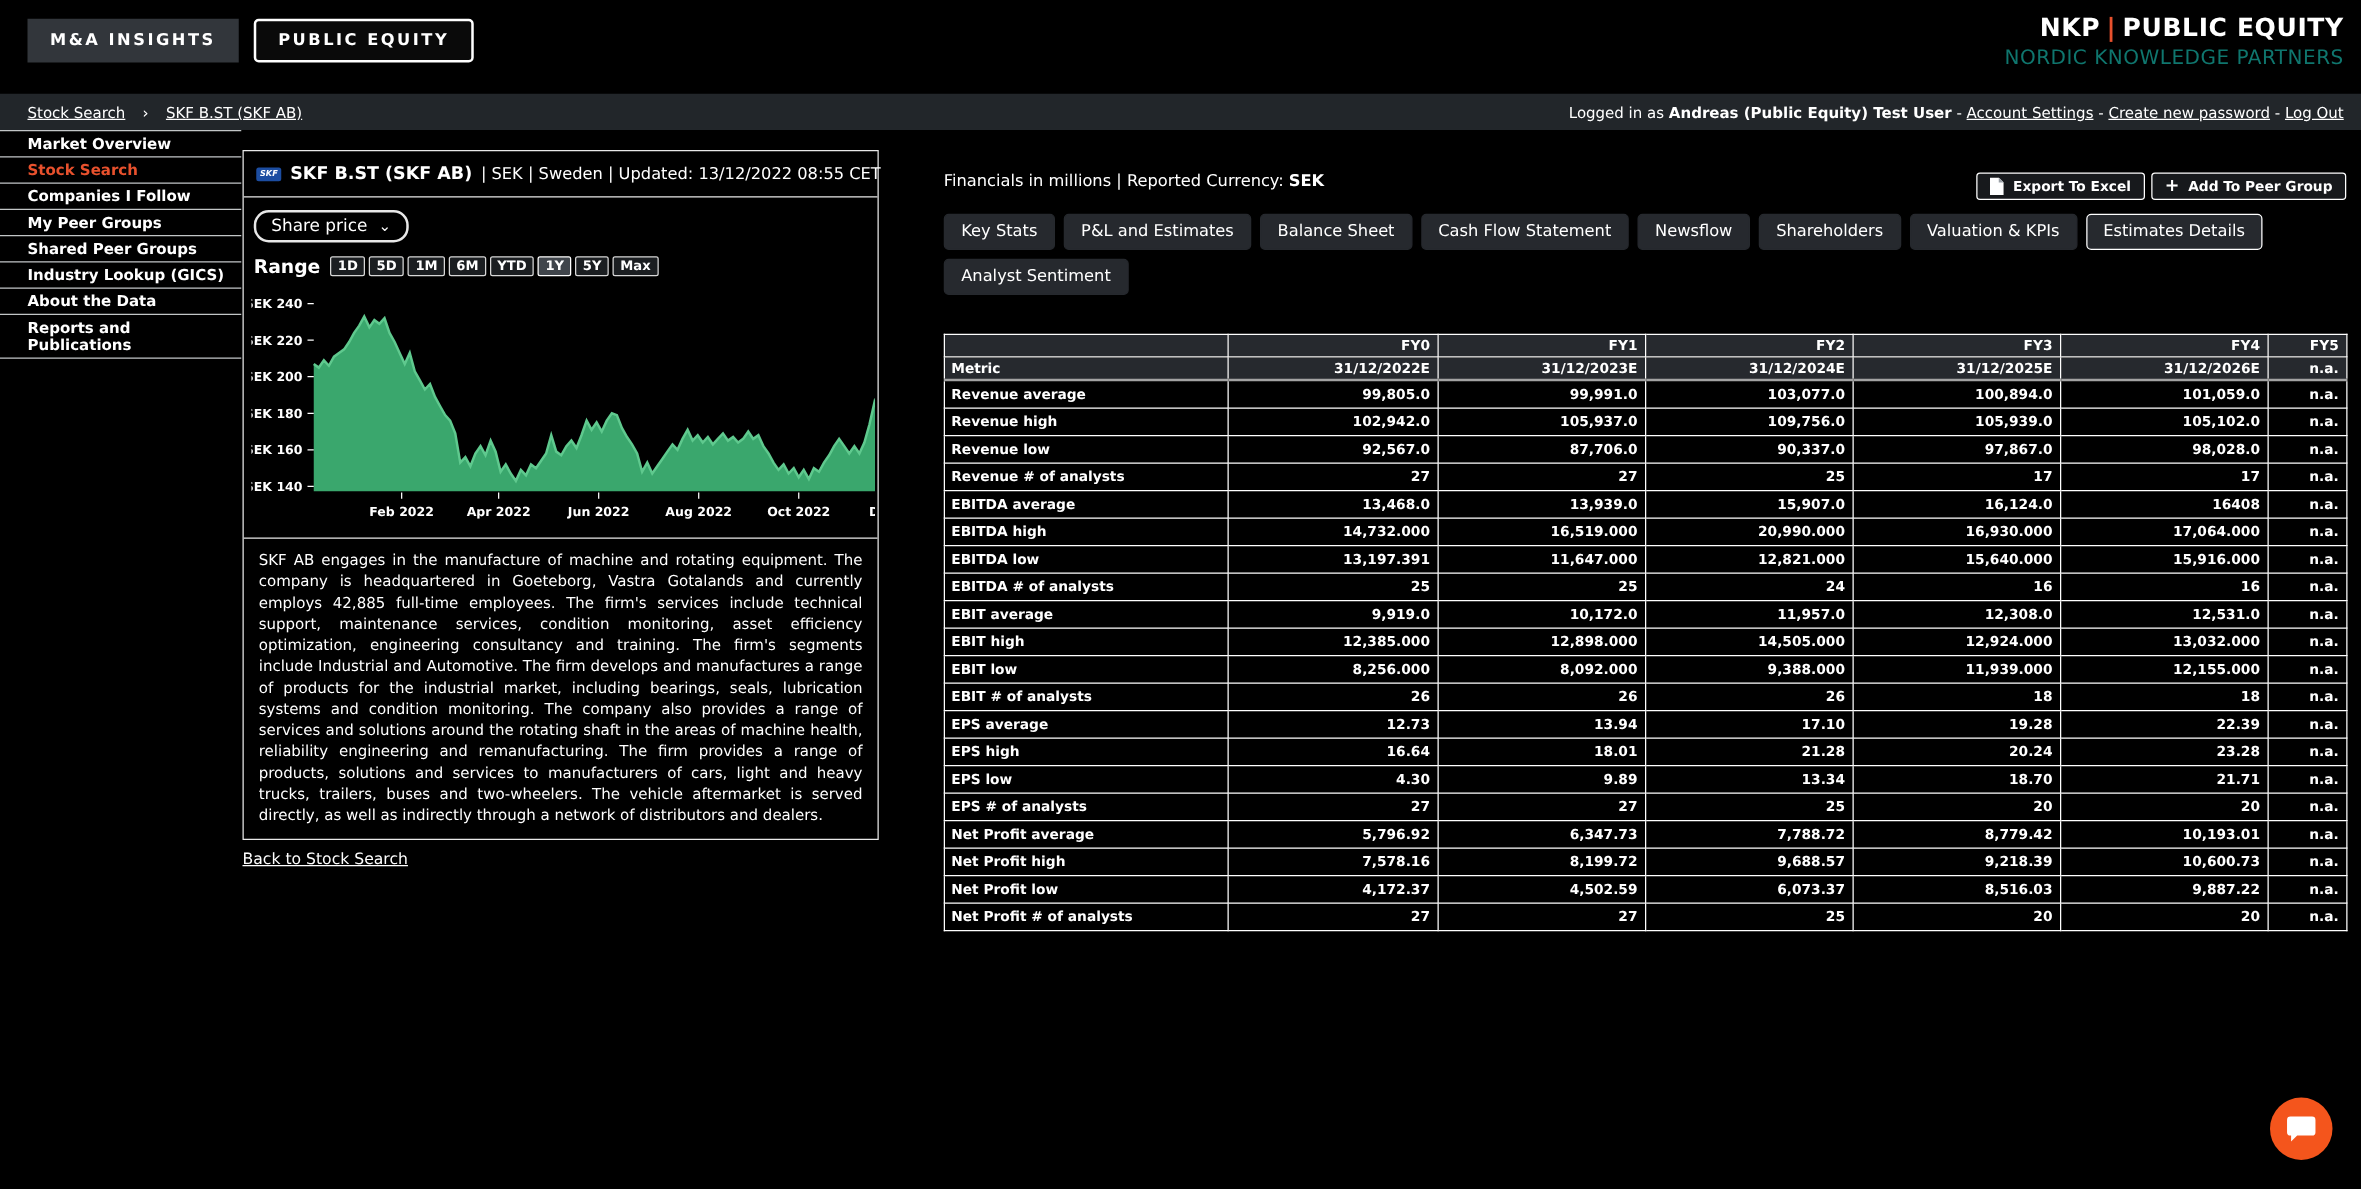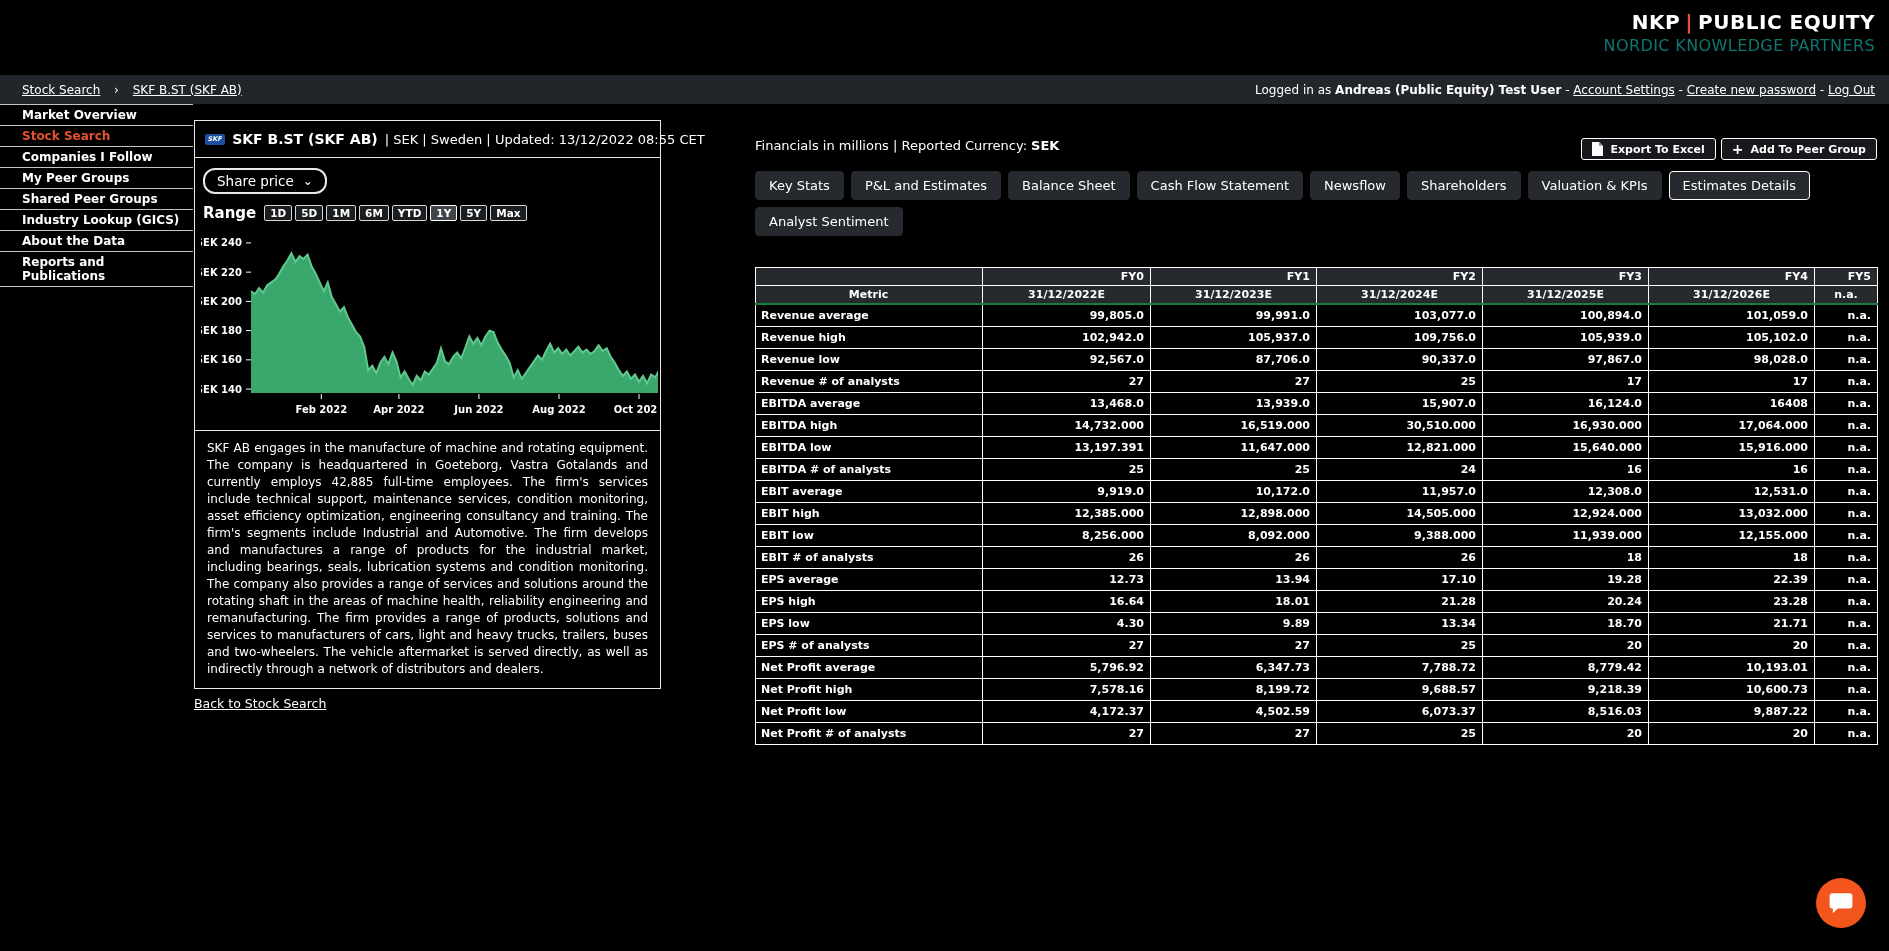--- a/index.html
+++ b/index.html
@@ -29,21 +29,21 @@
   .session a { color:#fff; text-decoration:underline; cursor:pointer; }
   .session b { font-weight:bold; }
 
   
   .sidebar { position:absolute; left:0; top:104px; width:193px; border-top:1px solid #c2c5c7; }
   .side-item { font-size:12px; font-weight:bold; padding:3px 4px 3px 22px; border-bottom:1px solid #c2c5c7;
                color:#fff; cursor:pointer; line-height:14px; }
   .side-item.active { color:#e8512d; }
 
   
-  .left-col { position:absolute; left:194px; top:120px; width:467px; }
+  .left-col { position:absolute; left:194px; top:120px; width:509px; }
   .stock-panel { border:1px solid #e8e8e8; background:#000; }
   .panel-head { display:flex; align-items:center; gap:7px; height:37px; padding:0 10px; border-bottom:1px solid #e8e8e8; }
   .skf-logo { background:#1c4da1; color:#fff; font-size:6.5px; font-weight:bold; font-style:italic;
               padding:2px 3px; border-radius:2px; line-height:7px; }
   .panel-title { font-size:14px; font-weight:bold; white-space:nowrap; }
   .panel-meta { font-size:13px; white-space:nowrap; }
   .panel-controls { padding:8px 2px 0 6px; }
   .series-select { display:inline-flex; align-items:center; gap:9px; border:2px solid #e8e8e8; border-radius:12px;
                    padding:3px 12px; font-size:13.5px; cursor:pointer; margin:2px 0 8px 2px; }
   .series-select .chev { font-size:12px; line-height:10px; }
@@ -72,35 +72,39 @@
   .tab { font-family:inherit; color:#fff; background:#26292e; border:1px solid #26292e; border-radius:4px;
          font-size:13px; padding:6px 13px; cursor:pointer; white-space:nowrap; }
   .tab.active { border:1px solid #fff; }
 
   
   .fin-table { border-collapse:collapse; table-layout:fixed; width:1122px; margin-top:31px;
                font-size:11px; font-weight:bold; }
   .fin-table th, .fin-table td { border:1px solid #fff; overflow:hidden; white-space:nowrap; }
   .fin-table th { background:#26292e; text-align:right; padding:2px 6px; height:18px; }
   .fin-table th.metric-h { text-align:left; padding-left:5px; }
-  .fin-table tr.date-row th { border-bottom:2px solid #15803d;text-align:center; }
+  .fin-table tr.date-row th { border-bottom:2px solid #a3a3a3; }
   .fin-table td { background:#000; text-align:right; padding:3px 6px; height:22px; }
   .fin-table td.metric { text-align:left; padding-left:5px; }
 
   
   .chat-bubble { position:absolute; left:1816px; top:878px; width:50px; height:50px; border-radius:50%;
                  background:#f4551c; display:flex; align-items:center; justify-content:center;
                  box-shadow:0 3px 8px rgba(0,0,0,.6); cursor:pointer; }
 </style>
 </head>
 <body>
 
 <div id="app">
 
   <div class="topbar">
+    <div class="topnav">
+      <button class="nav-btn filled">M&amp;A INSIGHTS</button>
+      <button class="nav-btn outlined">PUBLIC EQUITY</button>
+    </div>
     <div class="logo">
       <div class="logo-main"><span>NKP</span><span class="logo-pipe">|</span><span>PUBLIC EQUITY</span></div>
       <div class="logo-tag">NORDIC KNOWLEDGE PARTNERS</div>
     </div>
   </div>
 
   <div class="crumbbar">
     <div class="crumbs">
       <a>Stock Search</a>
       <span class="sep">›</span>
@@ -283,21 +287,21 @@
             <td>13,939.0</td>
             <td>15,907.0</td>
             <td>16,124.0</td>
             <td>16408</td>
             <td>n.a.</td>
           </tr>
           <tr>
             <td class="metric">EBITDA high</td>
             <td>14,732.000</td>
             <td>16,519.000</td>
-            <td>30,510.000</td>
+            <td>20,990.000</td>
             <td>16,930.000</td>
             <td>17,064.000</td>
             <td>n.a.</td>
           </tr>
           <tr>
             <td class="metric">EBITDA low</td>
             <td>13,197.391</td>
             <td>11,647.000</td>
             <td>12,821.000</td>
             <td>15,640.000</td>

